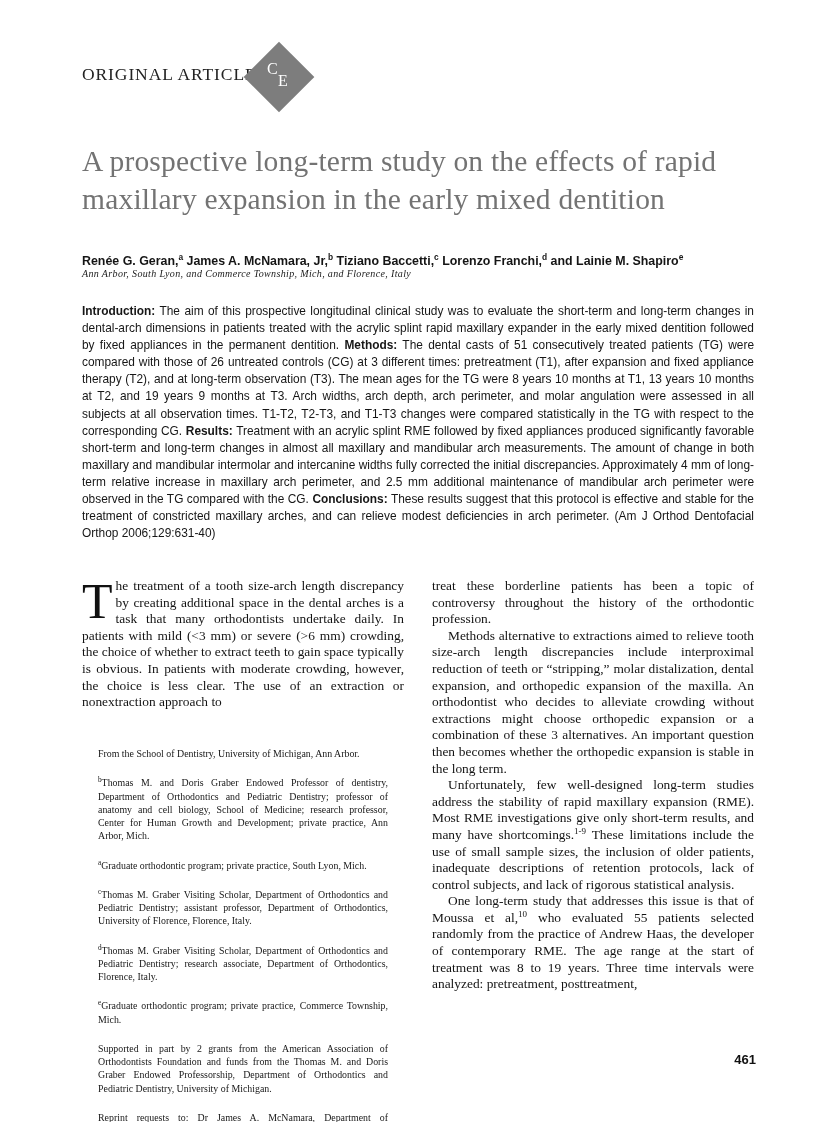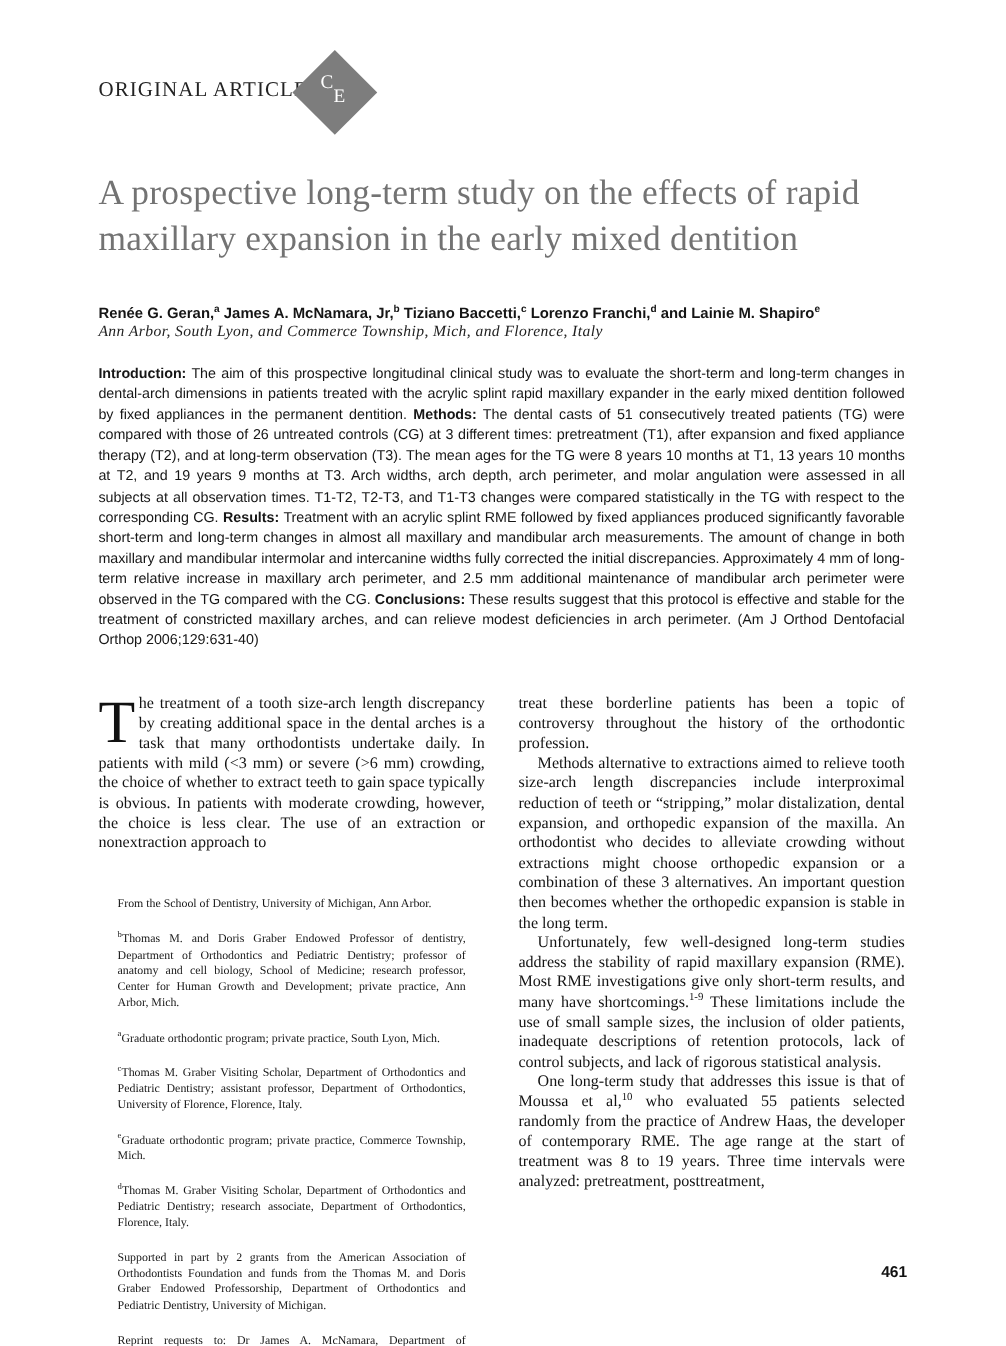--- a/index.html
+++ b/index.html
@@ -100,21 +100,21 @@
     vertical-align: super;
     line-height: 0;
   }
   .affil-line {
     position: absolute;
     left: 82px;
     top: 268px;
     width: 672px;
     font-family: "Liberation Serif", "DejaVu Serif", serif;
     font-style: italic;
-    font-size: 13px;
+    font-size: 10px;
     letter-spacing: 0.35px;
     color: #202020;
   }
 
   
   .abstract {
     position: absolute;
     left: 82px;
     top: 303px;
     width: 672px;
@@ -224,22 +224,22 @@
       <p>Methods alternative to extractions aimed to relieve tooth size-arch length discrepancies include interproximal reduction of teeth or “stripping,” molar distalization, dental expansion, and orthopedic expansion of the maxilla. An orthodontist who decides to alleviate crowding without extractions might choose orthopedic expansion or a combination of these 3 alternatives. An important question then becomes whether the orthopedic expansion is stable in the long term.</p>
       <p>Unfortunately, few well-designed long-term studies address the stability of rapid maxillary expansion (RME). Most RME investigations give only short-term results, and many have shortcomings.<sup>1-9</sup> These limitations include the use of small sample sizes, the inclusion of older patients, inadequate descriptions of retention protocols, lack of control subjects, and lack of rigorous statistical analysis.</p>
       <p>One long-term study that addresses this issue is that of Moussa et al,<sup>10</sup> who evaluated 55 patients selected randomly from the practice of Andrew Haas, the developer of contemporary RME. The age range at the start of treatment was 8 to 19 years. Three time intervals were analyzed: pretreatment, posttreatment,</p>
     </div>
 
   <div class="footnotes">
       <div>From the School of Dentistry, University of Michigan, Ann Arbor.</div>
       <div><sup>b</sup>Thomas M. and Doris Graber Endowed Professor of dentistry, Department of Orthodontics and Pediatric Dentistry; professor of anatomy and cell biology, School of Medicine; research professor, Center for Human Growth and Development; private practice, Ann Arbor, Mich.</div>
       <div><sup>a</sup>Graduate orthodontic program; private practice, South Lyon, Mich.</div>
       <div><sup>c</sup>Thomas M. Graber Visiting Scholar, Department of Orthodontics and Pediatric Dentistry; assistant professor, Department of Orthodontics, University of Florence, Florence, Italy.</div>
+      <div><sup>d</sup>Thomas M. Graber Visiting Scholar, Department of Orthodontics and Pediatric Dentistry; research associate, Department of Orthodontics, Florence, Italy.</div>
       <div><sup>e</sup>Graduate orthodontic program; private practice, Commerce Township, Mich.</div>
-      <div><sup>d</sup>Thomas M. Graber Visiting Scholar, Department of Orthodontics and Pediatric Dentistry; research associate, Department of Orthodontics, Florence, Italy.</div>
       <div>Supported in part by 2 grants from the American Association of Orthodontists Foundation and funds from the Thomas M. and Doris Graber Endowed Professorship, Department of Orthodontics and Pediatric Dentistry, University of Michigan.</div>
       <div>Reprint requests to: Dr James A. McNamara, Department of Orthodontics and Pediatric Dentistry, School of Dentistry, University of Michigan, Ann Arbor, MI 48109-1734; e-mail, mcnamara@umich.edu.</div>
       <div>0889-5406/$32.00</div>
       <div>Copyright © 2006 by the American Association of Orthodontists.</div>
       <div>doi:10.1016/j.ajodo.2005.01.020</div>
     </div>
 
   <div class="pagenum">461</div>
 
 </div>

